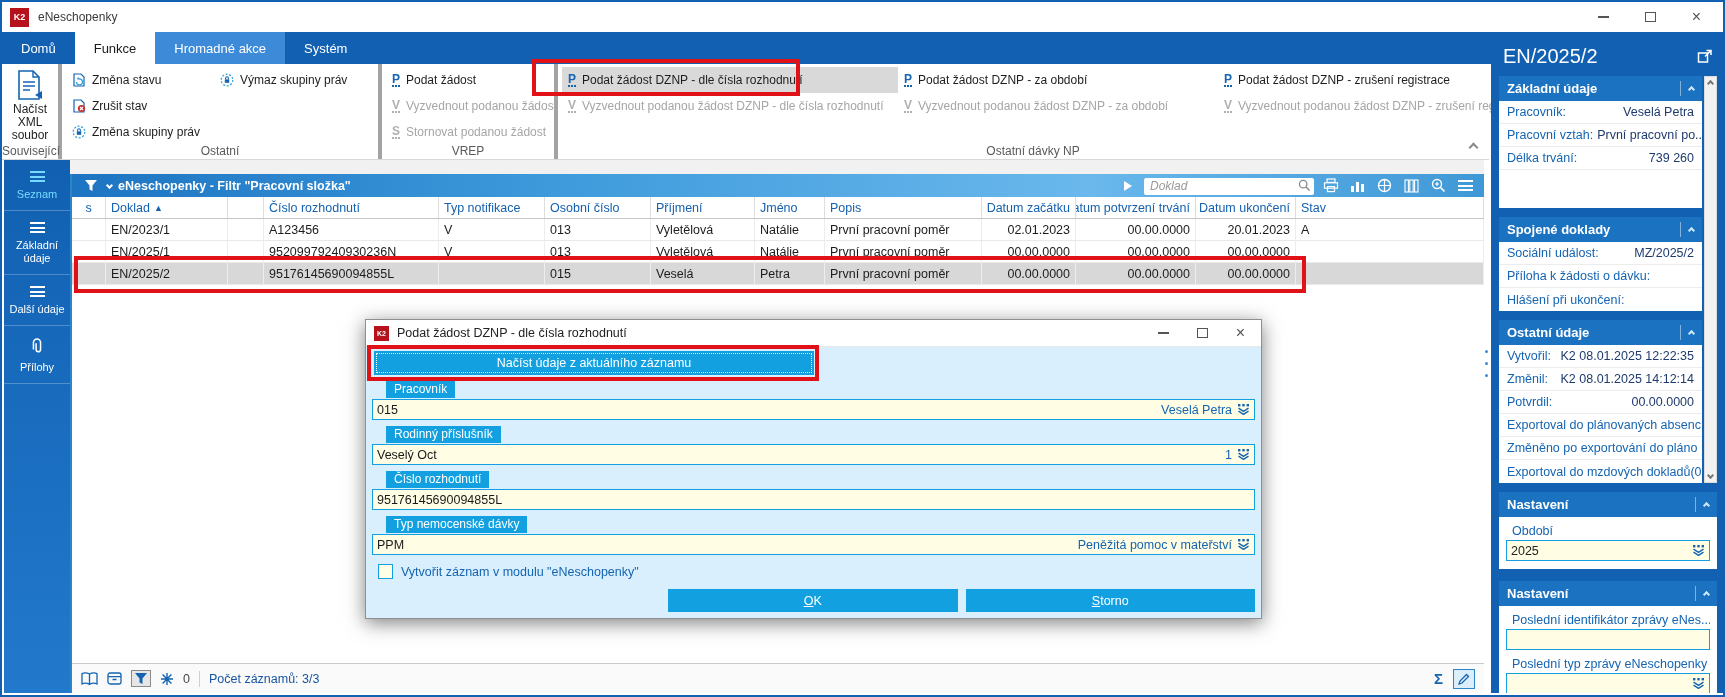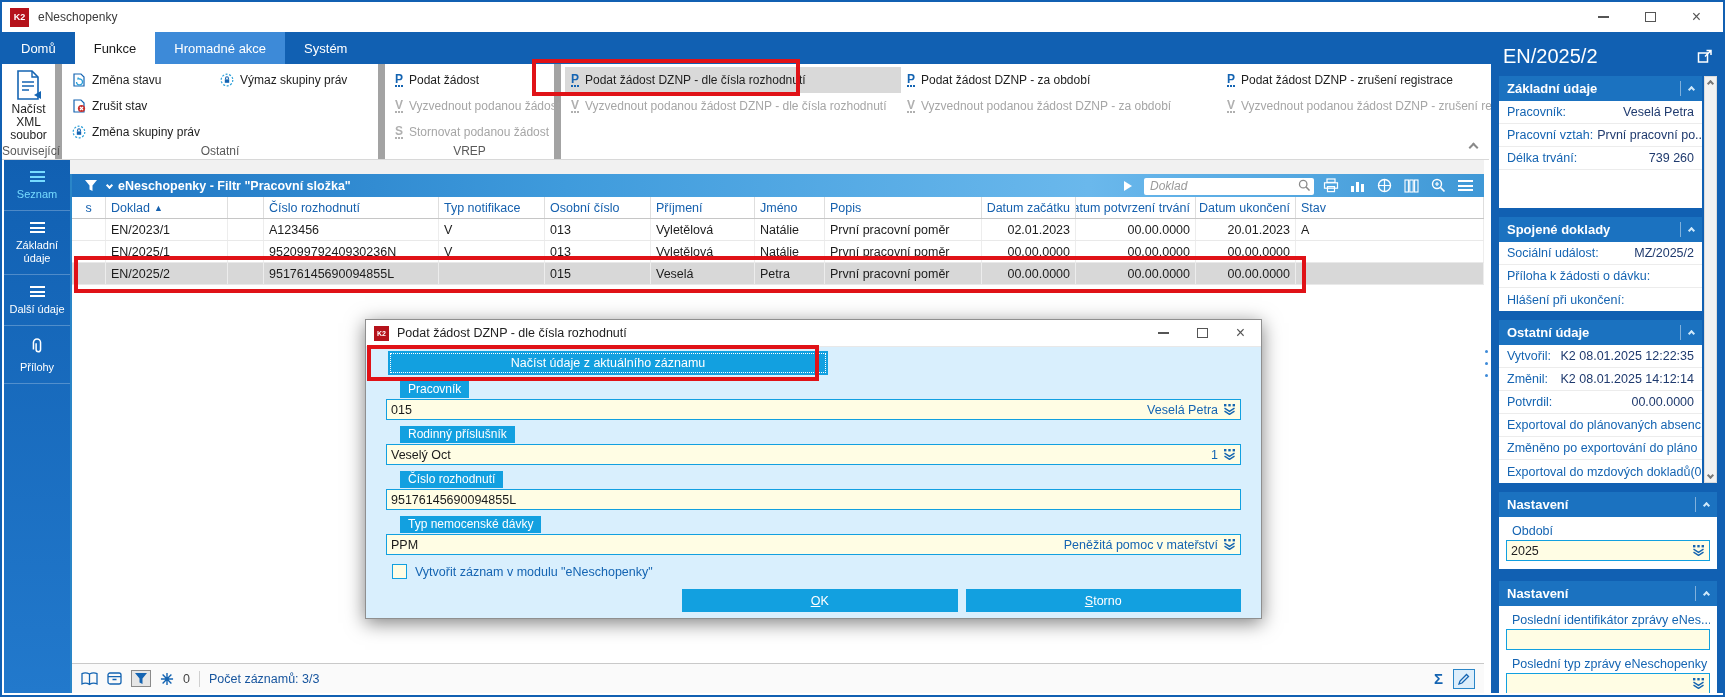--- a/index.html
+++ b/index.html
@@ -17,21 +17,21 @@
   .ico-close{font-size:16px;line-height:16px;color:#555}
 
   
   #tabbar{position:absolute;left:0;top:30px;right:0;height:32px;background:#1160b2;display:flex;align-items:stretch}
   .tab{padding:9px 19px;color:#fff;font-size:13px;display:flex;align-items:center;white-space:nowrap}
   .tab.active{background:#fff;color:#1a1a1a}
   .tab.hilite{background:#3d8ad8}
 
   
   #ribbon{position:absolute;left:0;top:62px;width:1487px;height:96px;background:#fff;border-bottom:1px solid #d8d8d8;display:flex}
-  .rgroup{position:relative;border-right:7px solid #a3a3a3;padding:3px 4px 18px 4px;flex:none}
+  .rgroup{position:relative;border-right:4px solid #a3a3a3;padding:3px 4px 18px 4px;flex:none}
   .glabel{position:absolute;bottom:1px;left:0;right:0;text-align:center;font-size:12px;color:#5a5a5a;white-space:nowrap}
   .ritem{display:flex;align-items:center;gap:6px;height:26px;padding:0 6px;font-size:12px;color:#1e1e1e;white-space:nowrap}
   .ritem.dis{color:#a6a6a6}
   .pvs{font-weight:bold;color:#1464b2;border-bottom:2px dotted #1464b2;line-height:12px;font-size:12px;flex:none}
   .dis .pvs{color:#b0b0b0;border-color:#b0b0b0}
   .hl{background:#d9d9d9}
   .g-sou{width:60px}
   #xmlbtn{display:flex;flex-direction:column;align-items:center;gap:3px;font-size:12px;line-height:13px;color:#1e1e1e;text-align:center;padding-top:3px;width:100%}
   .g-ost{display:flex}
   .rcolA{width:148px}.rcolB{width:160px}
@@ -108,21 +108,21 @@
   .yin{background:#fffde4;border:1px solid #12a0e0;height:21px;display:flex;align-items:center;padding:0 4px;font-size:12.5px;color:#222}
   .yin .ddw{margin-left:auto;color:#1565b0;display:flex}
   .nast-body{padding:5px 7px 8px}
   .nast-label{color:#1464b2;font-size:12.5px;padding:2px 0 2px 6px;white-space:nowrap;overflow:hidden}
 
   
   #dialog{position:absolute;left:363px;top:317px;width:897px;height:300px;background:#d9effd;border:1px solid #8f8f8f;box-shadow:0 4px 18px rgba(0,0,0,.5);z-index:40}
   #dlg-title{height:27px;background:#fff;display:flex;align-items:center;gap:8px;padding:0 8px;font-size:12.5px;color:#222;border-bottom:1px solid #e8e8e8}
   .k2logo.small{width:15px;height:15px;font-size:7px}
   #dlg-controls{margin-left:auto;display:flex;gap:28px;align-items:center;color:#444;padding-right:8px}
-  #dlg-body{padding:4px 20px 8px}
+  #dlg-body{padding:4px 6px 8px}
   #load-btn{width:440px;height:24px;margin-left:2px;background:#12a0e0;color:#fff;font-size:12.5px;display:flex;align-items:center;justify-content:center;outline:1px dotted #fff;outline-offset:-3px}
   .ftag{display:inline-block;margin:6px 0 0 14px;background:#12a0e0;color:#fff;font-size:12px;padding:1px 8px 2px}
   .frow{margin-top:1px}
   .fld-val{color:#1a1a1a}
   .fld-disp{margin-left:auto;color:#1464b2;display:flex;align-items:center;gap:5px}
   #cbrow{display:flex;align-items:center;gap:8px;margin:9px 0 0 6px;color:#1464b2;font-size:12.5px}
   #cb{width:15px;height:15px;background:#fffde4;border:1px solid #12a0e0;flex:none}
   #btnrow{display:flex;gap:8px;margin-top:10px;padding-left:296px}
   .dlg-btn{flex:1;height:23px;background:#12a0e0;color:#fff;display:flex;align-items:center;justify-content:center;font-size:12.5px}
   .dlg-btn span{display:block}
@@ -250,20 +250,21 @@
       <div class="dcol3">
         <div class="ritem">
           <span class="pvs">P</span>
           <span>Podat žádost DZNP - zrušení registrace</span>
         </div>
         <div class="ritem dis">
           <span class="pvs">V</span>
           <span>Vyzvednout podanou žádost DZNP - zrušení registrace</span>
         </div>
       </div>
+      <div class="glabel">Ostatní dávky NP</div>
     </div>
     <span class="cv cv-u rib-collapse"></span>
   </div>
 
   <div id="nav">
     <div class="nav-item active">
       <span class="ham"></span>
       <span>Seznam</span>
     </div>
     <div class="nav-item">

